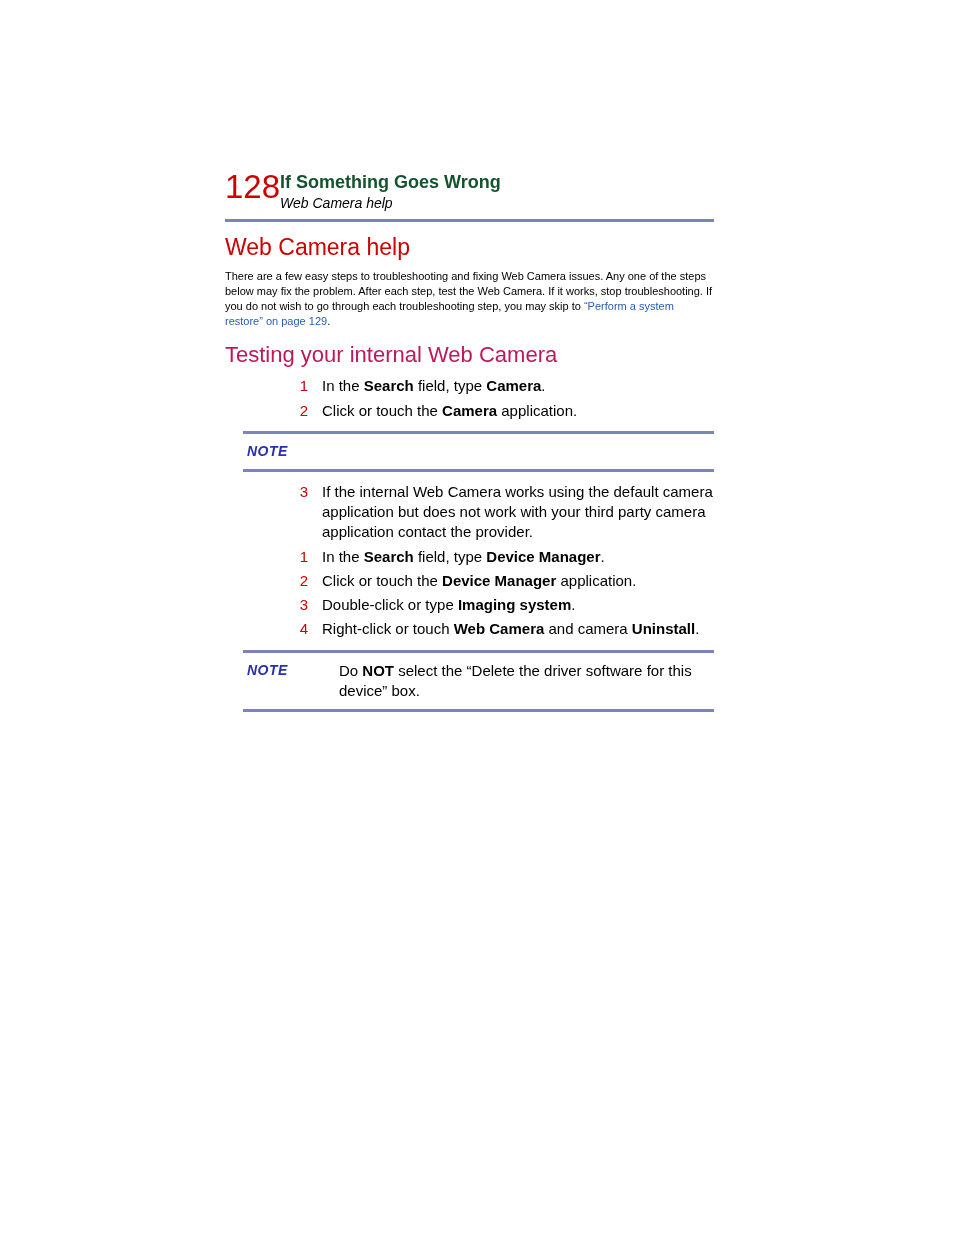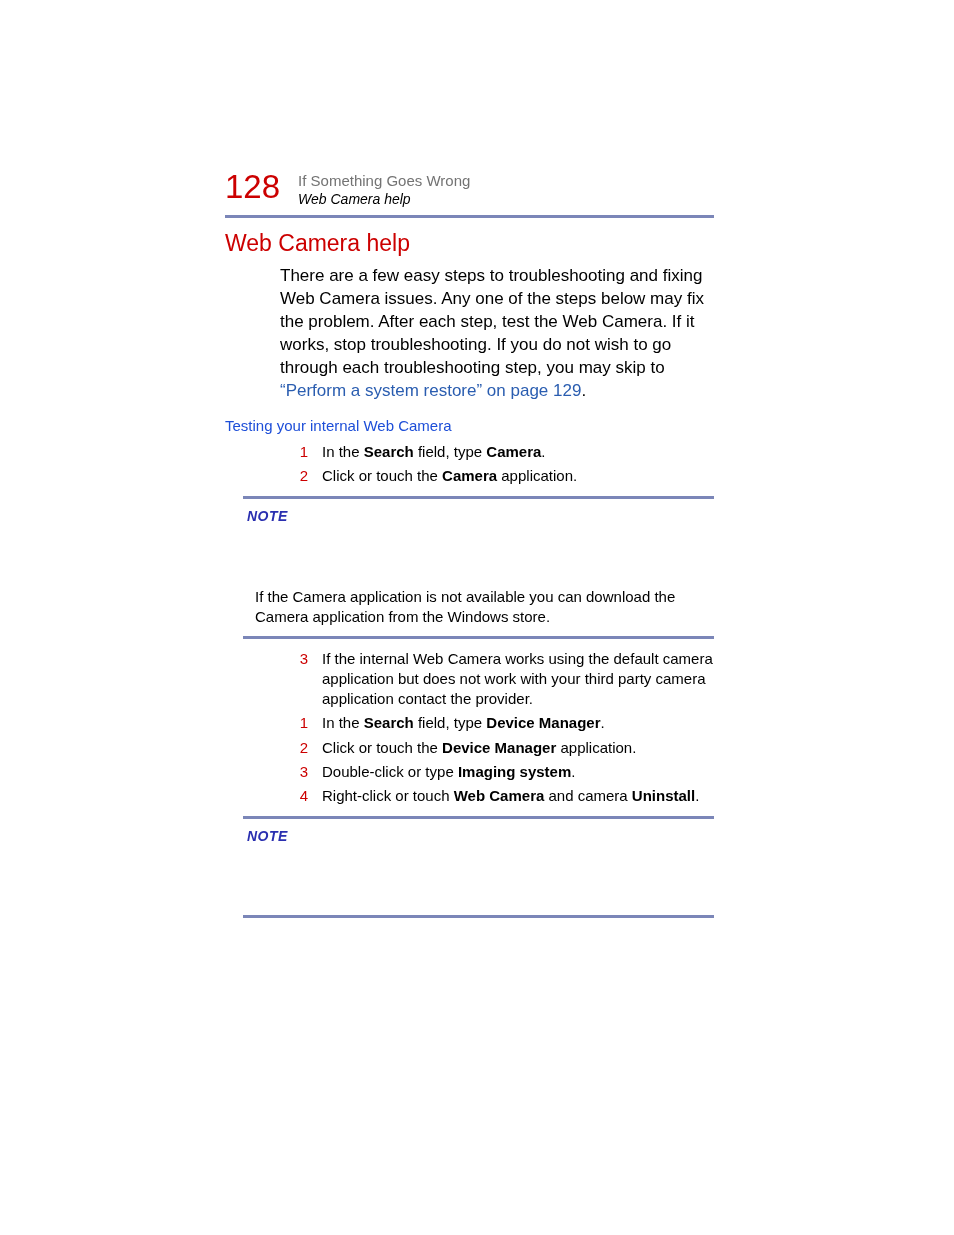--- a/index.html
+++ b/index.html
@@ -13,65 +13,63 @@
   .page {
     width: 954px;
     min-height: 1235px;
     padding: 170px 240px 0 225px;
     box-sizing: border-box;
     position: relative;
   }
   .header-row {
     display: flex;
     align-items: flex-start;
-    gap: 18px;
     margin-bottom: 8px;
   }
   .page-number {
     color: #cc0000;
     font-size: 33px;
     line-height: 1;
     font-family: Arial, Helvetica, sans-serif;
   }
   .header-titles {
     display: flex;
     flex-direction: column;
     gap: 2px;
     padding-top: 2px;
   }
   .chapter-title {
-    font-weight: normal;
-    font-size: 15px;
-    color: #737373;
+    font-weight: bold;
+    font-size: 18px;
+    color: #14532d;
   }
   .section-title-small {
     font-style: italic;
     font-size: 14px;
     color: #000;
   }
   .top-rule {
     height: 3px;
     background: #7b86b8;
     margin: 6px 0 12px 0;
   }
   h1.section-heading {
     color: #cc0000;
     font-size: 23px;
     font-weight: normal;
     margin: 8px 0 8px 0;
   }
   h2.subsection-heading {
-    color: #1d4ed8;
-    font-size: 15px;
+    color: #be185d;
+    font-size: 22px;
     font-weight: normal;
     margin: 14px 0 8px 0;
   }
   .body-block {
-    margin-left: 55px;
-    font-size: 17px;
+    font-size: 11px;
     line-height: 1.35;
   }
   .body-para {
     margin: 0 0 8px 0;
   }
   a.cross-ref {
     color: #2a5db0;
     text-decoration: none;
   }
   .step-row {
@@ -94,21 +92,20 @@
   }
   .note-block {
     border-top: 3px solid #7b86b8;
     border-bottom: 3px solid #7b86b8;
     padding: 8px 0;
     margin: 10px 0 10px 18px;
     display: flex;
     align-items: flex-start;
     font-size: 15px;
     line-height: 1.35;
-    flex-direction: column;
   }
   .note-label {
     color: #2a2fb0;
     font-weight: bold;
     font-style: italic;
     letter-spacing: 0.5px;
     width: 80px;
     flex: 0 0 80px;
     padding-left: 4px;
     font-size: 14px;
@@ -152,21 +149,20 @@
 
   <div class="step-row">
     <div class="step-num">2</div>
     <div class="step-text">
       <span>Click or touch the </span><b>Camera</b><span> application.</span>
     </div>
   </div>
 
   <div class="note-block">
     <div class="note-label">NOTE</div>
-    <div class="note-text">If the Camera application is not available you can download the Camera application from the Windows store.</div>
   </div>
 
   <div class="step-row">
     <div class="step-num">3</div>
     <div class="step-text">If the internal Web Camera works using the default camera application but does not work with your third party camera application contact the provider.</div>
   </div>
 
 
 
   <div class="step-row">
@@ -192,15 +188,18 @@
 
   <div class="step-row">
     <div class="step-num">4</div>
     <div class="step-text">
       <span>Right-click or touch </span><b>Web Camera</b><span> and camera </span><b>Uninstall</b><span>.</span>
     </div>
   </div>
 
   <div class="note-block">
     <div class="note-label">NOTE</div>
+    <div class="note-text">
+      <span>Do </span><b>NOT</b><span> select the “Delete the driver software for this device” box.</span>
+    </div>
   </div>
 
 </div>
 
 </body></html>

